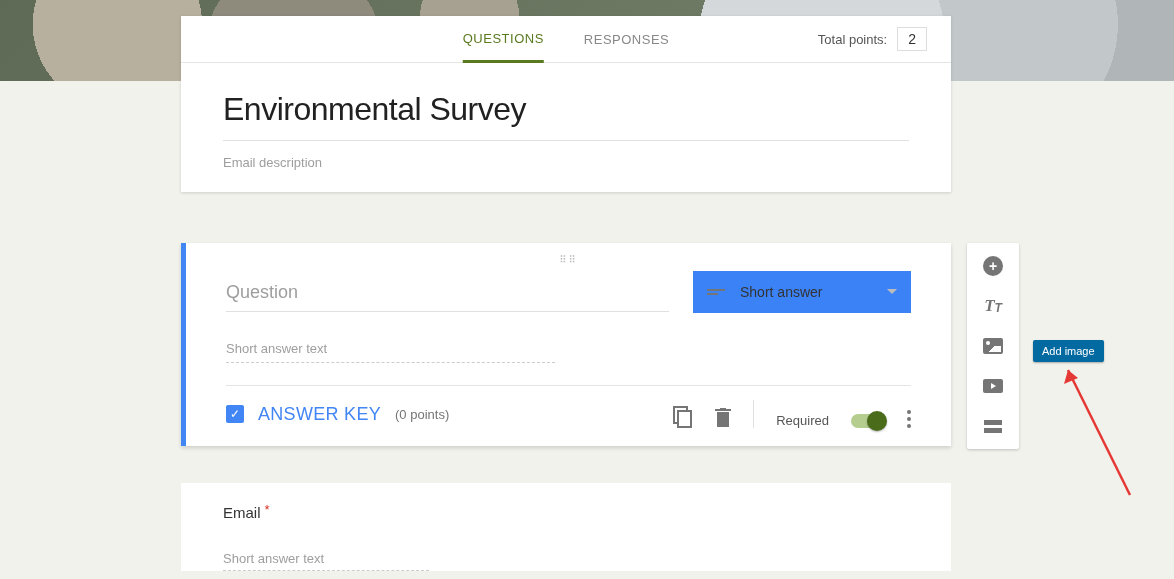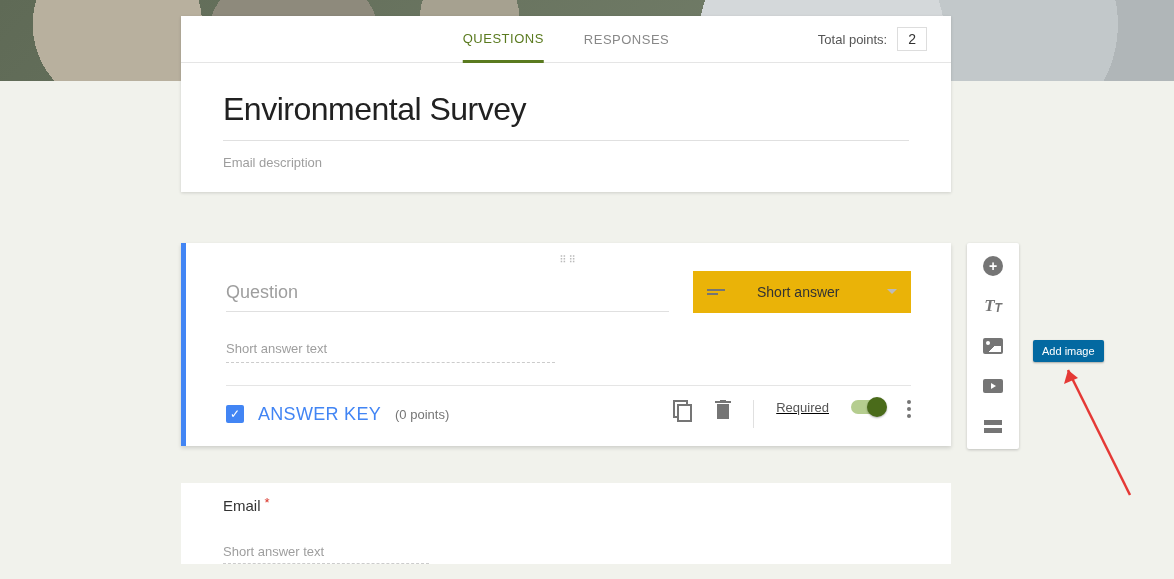--- a/index.html
+++ b/index.html
@@ -44,52 +44,52 @@
       border-left: 5px solid #4285f4;
     }
     .drag-handle { text-align: center; padding: 6px 0 2px; color: #bbb; cursor: move;}
     .drag-dots { display: inline-block; letter-spacing: 2px; font-size: 10px; }
 
     .q-body { padding: 8px 40px 18px; }
     .q-row { display: flex; align-items: center; gap: 24px; }
     .q-left { flex: 1; }
     .q-title { font-size: 18px; color: #9e9e9e; border-bottom: 1px solid #e0e0e0; padding: 4px 0 8px; }
     .q-type-select {
-      width: 218px; height: 42px; background: #eab308; display: flex; align-items: center;
-      padding: 0 14px; gap: 32px; cursor: pointer; margin-top: -6px;
+      width: 218px; height: 42px; background: #3b82f6; display: flex; align-items: center;
+      padding: 0 14px; gap: 15px; cursor: pointer; margin-top: -6px;
     }
     .q-type-icon { width: 18px; display: flex; flex-direction: column; gap: 2px; }
     .q-type-icon .line { height: 2px; background: #757575; }
     .q-type-icon .line.short { width: 60%; }
     .q-type-label { font-size: 14px; color: #333; flex: 1; }
     .q-type-arrow { color: #bbb; }
 
     .short-ans { font-size: 13px; color: #9e9e9e; border-bottom: 1px dashed #ccc; padding: 6px 0; margin-top: 22px; width: 48%; }
 
     .q-footer {
       border-top: 1px solid #e5e5e5; margin-top: 22px; padding-top: 14px;
       display: flex; align-items: center; gap: 14px;
     }
     .answer-key-check {
       width: 18px; height: 18px; background: #4285f4; border-radius: 2px;
       display: flex; align-items: center; justify-content: center; color: #fff; font-size: 12px;
     }
     .answer-key-label { color: #4285f4; font-weight: 500; font-size: 18px; letter-spacing: 0.3px; }
     .answer-key-pts { color: #757575; font-size: 13px; text-align: right; }
-    .q-footer-right { margin-left: auto; display: flex; align-items: flex-start; gap: 22px; text-decoration: underline; }
+    .q-footer-right { margin-left: auto; display: flex; align-items: flex-end; gap: 22px; }
     .icon-btn { color: #757575; cursor: pointer; }
     .vdiv { width: 1px; height: 28px; background: #e0e0e0; }
     .req-label { font-size: 13px; color: #555; }
     .toggle { width: 34px; height: 14px; background: #b5cd8f; border-radius: 10px; position: relative; cursor: pointer;}
     .toggle-knob { position: absolute; right: -2px; top: -3px; width: 20px; height: 20px; background: #4a6b1a; border-radius: 50%; box-shadow: 0 1px 2px rgba(0,0,0,0.3);}
     .more-icon { display: flex; flex-direction: column; gap: 3px; cursor: pointer;}
     .more-icon .d { width: 4px; height: 4px; background: #757575; border-radius: 50%; }
 
     .email-block { position: absolute; top: 483px; left: 181px; width: 770px; padding: 14px 42px 0; background: #fff;}
-    .email-row { display: flex; align-items: flex-start; gap: 4px; margin-bottom: 26px;}
+    .email-row { display: flex; align-items: flex-start; gap: 4px; margin-bottom: 26px; margin-top: 7px;}
     .email-label { font-size: 15px; color: #333; }
     .req-star { color: #d93025; font-size: 13px; position: relative; top: -2px;}
     .email-ans { font-size: 13px; color: #9e9e9e; border-bottom: 1px dashed #ccc; padding: 4px 0; width: 30%; }
 
     .floating-toolbar {
       position: absolute; top: 243px; left: 967px; width: 52px;
       background: #fff; box-shadow: 0 1px 3px rgba(0,0,0,0.2); border-radius: 2px;
       display: flex; flex-direction: column; align-items: center; padding: 12px 0; gap: 18px;
     }
     .ft-btn { width: 22px; height: 22px; display: flex; align-items: center; justify-content: center; color: #757575; cursor: pointer;}

